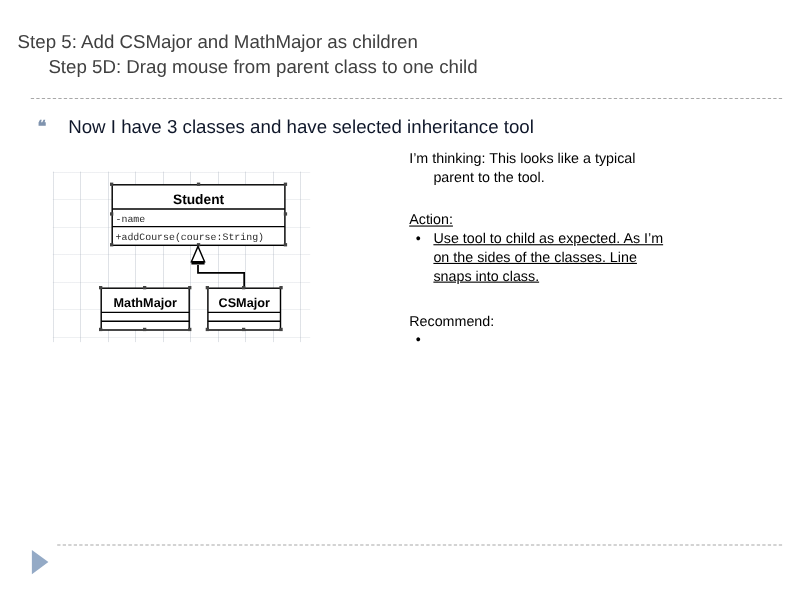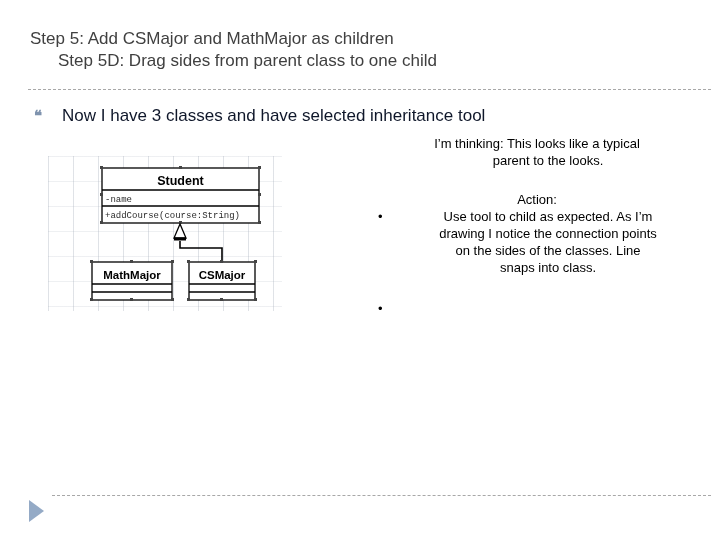--- a/index.html
+++ b/index.html
@@ -12,21 +12,21 @@
     height: 540px;
     position: relative;
     overflow: hidden;
     font-family: "Liberation Sans", sans-serif;
     color: #000000;
   }
 
   
   #title-block {
     position: absolute;
-    left: 30px;
+    left: 16px;
     top: 28px;
     width: 660px;
   }
   .title-line-1 {
     font-size: 17px;
     line-height: 22px;
     color: #404040;
     white-space: nowrap;
   }
   .title-line-2 {
@@ -97,21 +97,21 @@
   }
   #uml-figure svg { display: block; }
 
   
   #right-column {
     position: absolute;
     left: 372px;
     top: 135px;
     width: 330px;
   }
-  .rc-block { margin-bottom: 14px; text-align: center; }
+  .rc-block { margin-bottom: 14px; }
   .rc-para {
     font-size: 13px;
     line-height: 17px;
     color: #000000;
   }
   .rc-para .cont {
     display: block;
     padding-left: 22px;
   }
   .rc-heading {
@@ -132,40 +132,40 @@
     top: 0;
     font-size: 13px;
     line-height: 17px;
   }
   .rc-bullet .cont {
     display: block;
   }
 
   
   #rc-thinking { margin-bottom: 22px; }
-  #rc-action { margin-bottom: 24px; }
+  #rc-action { margin-bottom: 24px; text-decoration: underline; }
 
   
   #bottom-triangle {
     position: absolute;
     left: 29px;
     top: 500px;
     width: 0;
     height: 0;
     border-top: 11px solid transparent;
     border-bottom: 11px solid transparent;
     border-left: 15px solid #94aac6;
   }
 </style>
 </head>
 <body>
 
 <div id="title-block">
   <div class="title-line-1">Step 5: Add CSMajor and MathMajor as children</div>
-  <div class="title-line-2">Step 5D: Drag sides from parent class to one child</div>
+  <div class="title-line-2">Step 5D: Drag mouse from parent class to one child</div>
 </div>
 
 <div id="divider-top" class="dashed-divider"></div>
 <div id="divider-bottom" class="dashed-divider"></div>
 
 <div id="body-bullet">
   <span class="bullet-mark">❝</span>
   <span class="bullet-text">Now I have 3 classes  and have selected inheritance tool</span>
 </div>
 
@@ -228,36 +228,36 @@
       </g>
     </g>
   </svg>
 </div>
 
 <div id="right-column">
 
   <div id="rc-thinking" class="rc-block">
     <div class="rc-para">
       <span>I’m thinking: This looks like a typical</span>
-      <span class="cont">parent to the looks.</span>
+      <span class="cont">parent to the tool.</span>
     </div>
   </div>
 
   <div id="rc-action" class="rc-block">
     <div class="rc-heading">Action:</div>
     <div class="rc-bullet">
       <span class="dot">•</span>
       <span>Use tool to child as expected.  As I’m</span>
-      <span class="cont">drawing I notice the connection points</span>
       <span class="cont">on the sides of the classes.  Line</span>
       <span class="cont">snaps into class.</span>
     </div>
   </div>
 
   <div id="rc-recommend" class="rc-block">
+    <div class="rc-heading">Recommend:</div>
     <div class="rc-bullet">
       <span class="dot">•</span>
     </div>
   </div>
 
 </div>
 
 <div id="bottom-triangle"></div>
 
 </body></html>

